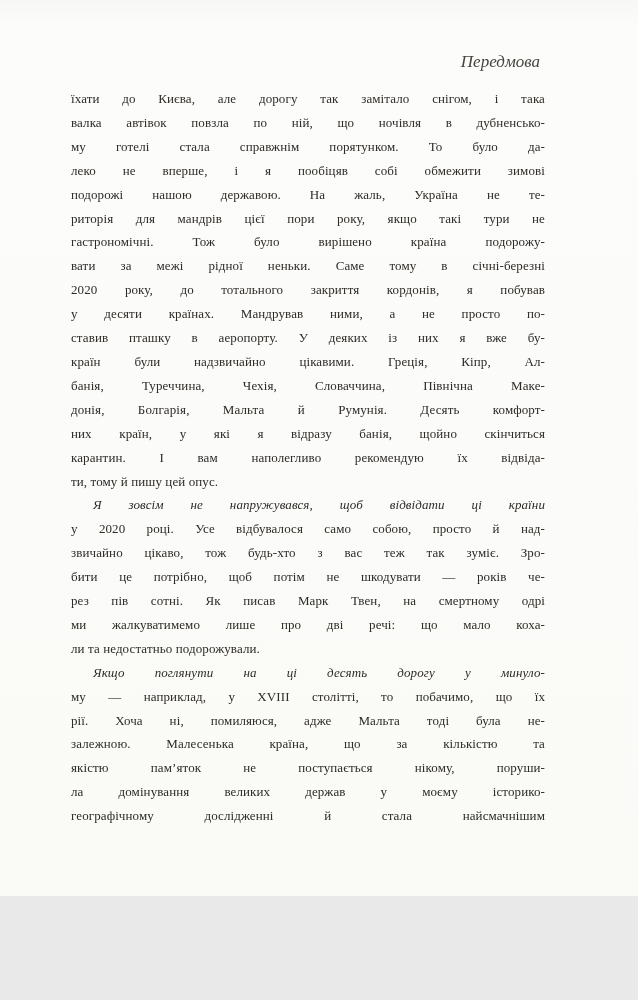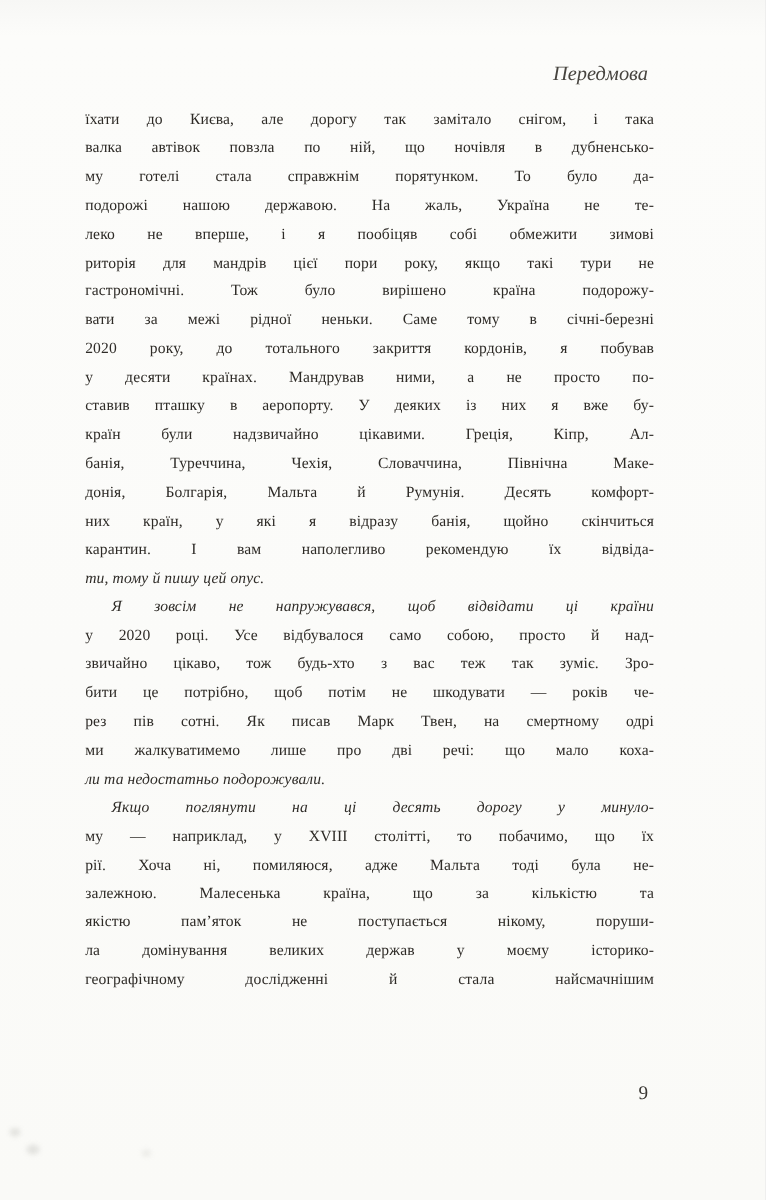--- a/index.html
+++ b/index.html
@@ -3,21 +3,21 @@
 <meta charset="utf-8">
 <style>
   html, body {
     margin: 0;
     padding: 0;
     background: #e9e9e9;
   }
   .page {
     position: relative;
     width: 638px;
-    height: 1000px;
+    height: 896px;
     margin: 0 auto;
     background: linear-gradient(180deg, #f7f7f5 0%, #fcfcfa 3%, #fbfbf9 55%, #fafaf7 100%);
     font-family: "Liberation Serif", "DejaVu Serif", serif;
     overflow: hidden;
   }
   .running-head {
     position: absolute;
     top: 52px;
     left: 71px;
     width: 469px;
@@ -42,21 +42,20 @@
     text-align-last: justify;
     text-justify: inter-word;
     white-space: normal;
   }
   .line.indent {
     text-indent: 22px;
     font-style: italic;
   }
   .line.para-end {
     text-align-last: left;
-    font-style: italic;
   }
   .folio {
     position: absolute;
     top: 903px;
     left: 71px;
     width: 469px;
     text-align: right;
     font-size: 16px;
     color: #3b3834;
   }
@@ -75,22 +74,22 @@
 </head>
 <body>
 
 <div class="page">
   <div class="running-head">Передмова</div>
 
   <main class="text-block">
       <div class="line">їхати до Києва, але дорогу так замітало снігом, і така</div>
       <div class="line">валка автівок повзла по ній, що ночівля в дубненсько-</div>
       <div class="line">му готелі стала справжнім порятунком. То було да-</div>
+      <div class="line">леко не вперше, і я пообіцяв собі обмежити зимові</div>
       <div class="line">подорожі нашою державою. На жаль, Україна не те-</div>
-      <div class="line">леко не вперше, і я пообіцяв собі обмежити зимові</div>
       <div class="line">риторія для мандрів цієї пори року, якщо такі тури не</div>
       <div class="line">гастрономічні. Тож було вирішено країна подорожу-</div>
       <div class="line">вати за межі рідної неньки. Саме тому в січні-березні</div>
       <div class="line">2020 року, до тотального закриття кордонів, я побував</div>
       <div class="line">у десяти країнах. Мандрував ними, а не просто по-</div>
       <div class="line">ставив пташку в аеропорту. У деяких із них я вже бу-</div>
       <div class="line">країн були надзвичайно цікавими. Греція, Кіпр, Ал-</div>
       <div class="line">банія, Туреччина, Чехія, Словаччина, Північна Маке-</div>
       <div class="line">донія, Болгарія, Мальта й Румунія. Десять комфорт-</div>
       <div class="line">них країн, у які я відразу банія, щойно скінчиться</div>

